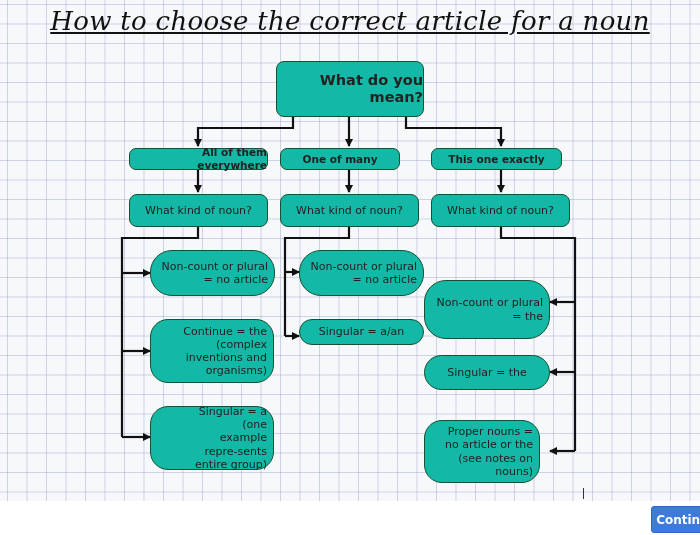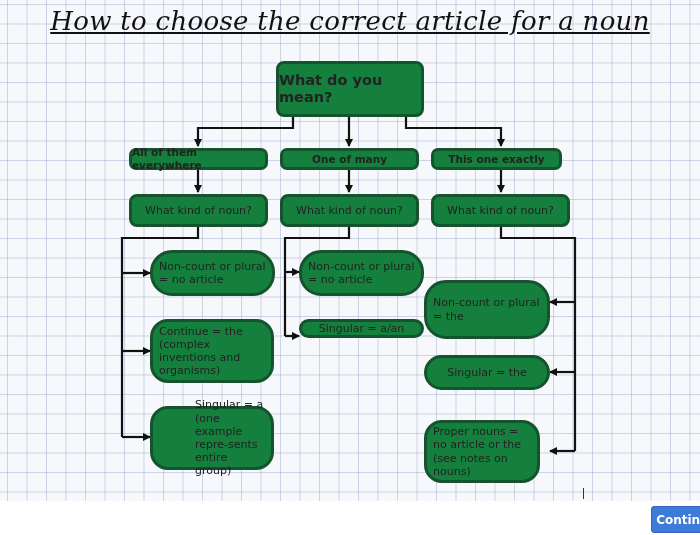--- a/index.html
+++ b/index.html
@@ -4,21 +4,21 @@
 <style>
   html,body{margin:0;padding:0;}
   body{width:700px;height:535px;position:relative;overflow:hidden;background:#fff;font-family:"DejaVu Sans",sans-serif;}
   .paper{position:absolute;left:0;top:0;width:700px;height:501px;
     background-color:#f7f8fc;
     background-image:
       linear-gradient(to right, rgba(150,165,200,0.45) 1px, transparent 1px),
       linear-gradient(to bottom, rgba(150,165,200,0.45) 1px, transparent 1px);
     background-size:19.5px 19.5px;background-position:7px 4px;}
   .title{position:absolute;left:0;top:6px;width:700px;text-align:center;font-family:"DejaVu Serif",serif;font-style:italic;font-size:26px;color:#111;letter-spacing:0.3px;text-decoration:underline;}
-  .box{position:absolute;background:#15803d;border:3px solid #14532d;display:flex;align-items:center;justify-content:center;text-align:left;color:#222;box-sizing:border-box;line-height:1.2;}
+  .box{position:absolute;background:#14b8a6;border:1px solid #14532d;display:flex;align-items:center;justify-content:center;text-align:right;color:#222;box-sizing:border-box;line-height:1.2;}
   .root{left:276px;top:61px;width:148px;height:56px;border-radius:8px;font-weight:bold;font-size:14.5px;}
   .cat{height:22px;border-radius:7px;font-weight:bold;font-size:10.5px;}
   .q{height:33px;border-radius:8px;font-size:11px;}
   .leaf{border-radius:22px;font-size:11px;padding:0 6px;}
   svg.lines{position:absolute;left:0;top:0;}
   .continue{position:absolute;left:612px;top:506px;width:84px;height:27px;background:#3d7ad9;border:1px solid #2f68c2;border-radius:3px;color:#fff;font-size:12px;font-weight:bold;display:flex;align-items:center;justify-content:center;gap:6px;box-sizing:border-box;font-family:"DejaVu Sans",sans-serif;cursor:pointer;margin-left:39px;}
   .cursor{position:absolute;left:583px;top:488px;width:1px;height:11px;background:#333;}
 </style>
 </head>
 <body>
@@ -55,33 +55,33 @@
     <polyline points="501,227 501,238 575,238 575,451"></polyline>
     <line x1="575" y1="302" x2="550" y2="302" marker-end="url(#ah)"></line>
     <line x1="575" y1="372" x2="550" y2="372" marker-end="url(#ah)"></line>
     <line x1="575" y1="451" x2="550" y2="451" marker-end="url(#ah)"></line>
   </g>
 </svg>
 
 <div class="box root">What do you mean?</div>
 
 <div class="box cat" style="left:129px;top:148px;width:139px;">All of them everywhere</div>
-<div class="box cat" style="left:280px;top:148px;width:139px;">One of many</div>
+<div class="box cat" style="left:280px;top:148px;width:120px;">One of many</div>
 <div class="box cat" style="left:431px;top:148px;width:131px;">This one exactly</div>
 
 <div class="box q" style="left:129px;top:194px;width:139px;">What kind of noun?</div>
 <div class="box q" style="left:280px;top:194px;width:139px;">What kind of noun?</div>
 <div class="box q" style="left:431px;top:194px;width:139px;">What kind of noun?</div>
 
 <div class="box leaf" style="left:150px;top:250px;width:125px;height:46px;">Non-count or plural = no article</div>
 <div class="box leaf" style="left:150px;top:319px;width:124px;height:64px;border-radius:18px;">Continue = the (complex inventions and organisms)</div>
 <div class="box leaf" style="left:150px;top:406px;width:124px;height:64px;border-radius:18px;padding-left:42px;">Singular = a (one example repre-sents entire group)</div>
 
 <div class="box leaf" style="left:299px;top:250px;width:125px;height:46px;">Non-count or plural = no article</div>
-<div class="box leaf" style="left:299px;top:319px;width:125px;height:19px;border-radius:18px;">Singular = a/an</div>
+<div class="box leaf" style="left:299px;top:319px;width:125px;height:26px;border-radius:18px;">Singular = a/an</div>
 
 <div class="box leaf" style="left:424px;top:280px;width:126px;height:59px;">Non-count or plural = the</div>
 <div class="box leaf" style="left:424px;top:355px;width:126px;height:35px;border-radius:18px;">Singular = the</div>
 <div class="box leaf" style="left:424px;top:420px;width:116px;height:63px;border-radius:18px;">Proper nouns = no article or the (see notes on nouns)</div>
 
 <div class="cursor"></div>
 
 <div class="continue">
   <span>Continue</span>
   <span>

